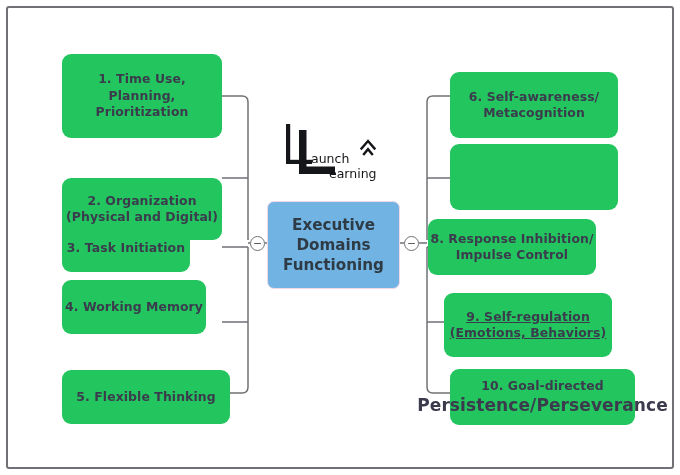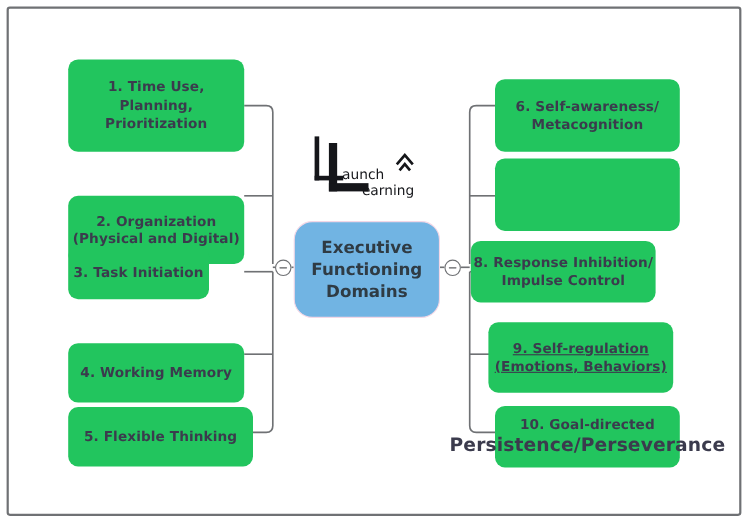--- a/index.html
+++ b/index.html
@@ -64,21 +64,21 @@
 
   
   #center-node {
     position: absolute;
     left: 267px;
     top: 201px;
     width: 133px;
     height: 88px;
     background: #71b4e3;
     border: 1.5px solid #f2d7e6;
-    border-radius: 17px;
+    border-radius: 7px;
     display: flex;
     flex-direction: column;
     align-items: center;
     justify-content: center;
     text-align: center;
     color: #2f3b44;
     font-size: 15.2px;
     font-weight: 700;
     line-height: 1.33;
   }
@@ -151,21 +151,21 @@
 
   <div class="node leaf" style="left:62px; top:150px; width:160px; height:62px;margin-top:28px;">
     <span class="ln">2. Organization</span>
     <span class="ln">(Physical and Digital)</span>
   </div>
 
   <div class="node leaf" style="left:62px; top:224px; width:128px; height:48px;">
     <span class="ln">3. Task Initiation</span>
   </div>
 
-  <div class="node leaf" style="left:62px; top:312px; width:160px; height:54px;">
+  <div class="node leaf" style="left:62px; top:280px; width:144px; height:54px;">
     <span class="ln">4. Working Memory</span>
   </div>
 
   <div class="node leaf" style="left:62px; top:370px; width:168px; height:54px;">
     <span class="ln">5. Flexible Thinking</span>
   </div>
 
   <div class="node leaf" style="left:450px; top:72px; width:168px; height:66px;">
     <span class="ln">6. Self-awareness/</span>
     <span class="ln">Metacognition</span>
@@ -177,29 +177,29 @@
   <div class="node leaf" style="left:428px; top:219px; width:168px; height:56px;">
     <span class="ln">8. Response Inhibition/</span>
     <span class="ln">Impulse Control</span>
   </div>
 
   <div class="node leaf" style="left:444px; top:293px; width:168px; height:64px;text-decoration:underline;">
     <span class="ln">9. Self-regulation</span>
     <span class="ln">(Emotions, Behaviors)</span>
   </div>
 
-  <div class="node leaf" style="left:450px; top:369px; width:168px; height:56px;">
+  <div class="node leaf" style="left:450px; top:369px; width:185px; height:56px;">
     <span class="ln">10. Goal-directed</span>
     <span class="ln small">Persistence/Perseverance</span>
   </div>
 
   <div id="center-node">
     <span class="ln">Executive</span>
+    <span class="ln">Domains</span>
     <span class="ln">Functioning</span>
-    <span class="ln">Domains</span>
   </div>
 
   <div class="toggle" style="left:250px; top:236px;">
     <span class="bar"></span>
   </div>
 
   <div class="toggle" style="left:404px; top:236px;">
     <span class="bar"></span>
   </div>
 

